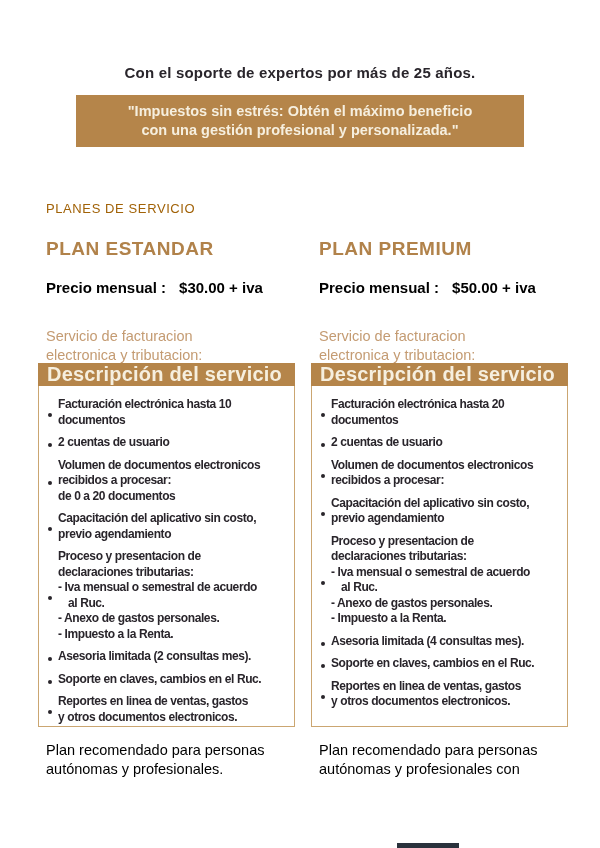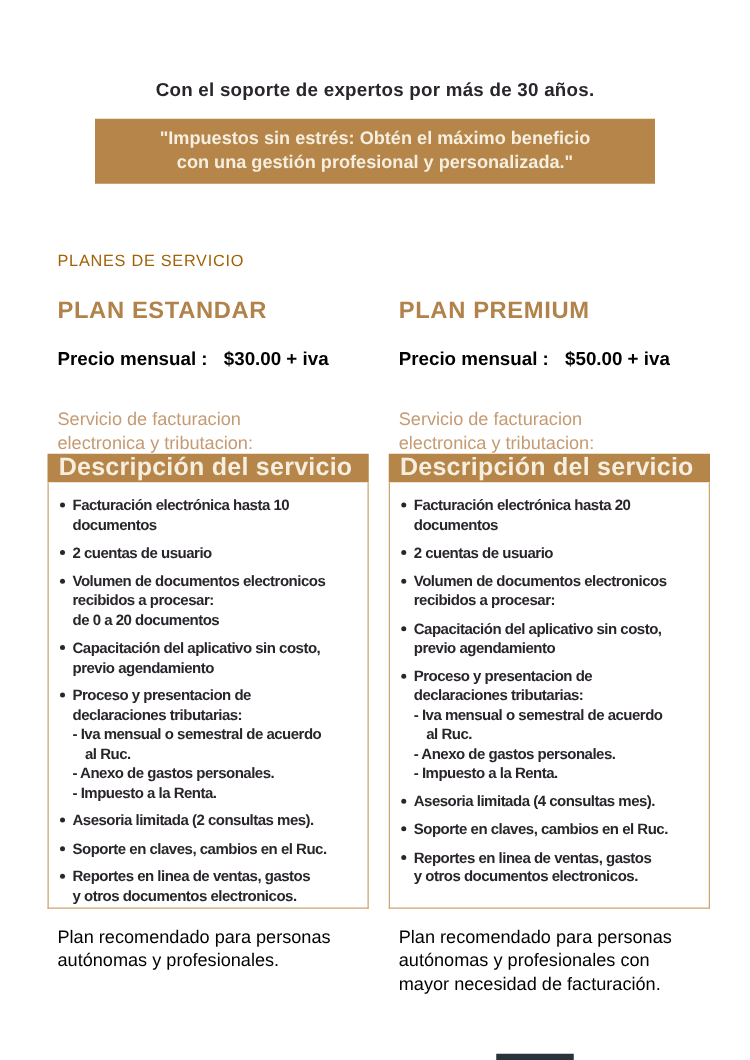--- a/index.html
+++ b/index.html
@@ -52,21 +52,21 @@
   .box-header{
     height:23px;background:#b5854a;color:#f6efdf;
     font-size:20px;font-weight:bold;line-height:23px;padding-left:9px;letter-spacing:.2px;
     white-space:nowrap;
   }
   .box-body{
     box-sizing:border-box;height:341px;background:#ffffff;
     border:1px solid #cba671;border-top:none;
     padding:11px 3px 0 8px;overflow:hidden;
   }
-  .feat{display:flex;margin-bottom:7px;}
+  .feat{display:flex;margin-bottom:7px;align-items:center;}
   .dot{
     width:4px;height:4px;border-radius:50%;background:#29252b;
     margin:5px 6px 0 1px;flex:none;
   }
   .fline{
     font-size:12px;font-weight:bold;color:#29252b;line-height:15.5px;
     white-space:nowrap;letter-spacing:-.4px;
   }
   .fline.indent{padding-left:10px;}
 
@@ -77,21 +77,21 @@
 
   .bottom-strip{
     position:absolute;left:397px;top:843px;width:62px;height:5px;background:#2a323c;
   }
 </style>
 </head>
 <body>
 
 <div class="page">
 
-  <div class="tagline">Con el soporte de expertos por más de 30 años.</div>
+  <div class="tagline">Con el soporte de expertos por más de 25 años.</div>
 
   <div class="banner">
     <div>"Impuestos sin estrés: Obtén el máximo beneficio</div>
     <div>con una gestión profesional y personalizada."</div>
   </div>
 
   <div class="section-title">PLANES DE SERVICIO</div>
 
   <div class="col col-left">
     <div class="plan-title">PLAN ESTANDAR</div>
@@ -238,19 +238,18 @@
             <div class="flines">
               <div class="fline">Reportes en linea de ventas, gastos</div>
               <div class="fline">y otros documentos electronicos.</div>
             </div>
           </div>
         </div>
     </div>
     <div class="footer-note">
       <div>Plan recomendado para personas</div>
       <div>autónomas y profesionales con</div>
-      <div>mayor necesidad de facturación.</div>
     </div>
   </div>
 
   <div class="bottom-strip"></div>
 
 </div>
 
 </body></html>

